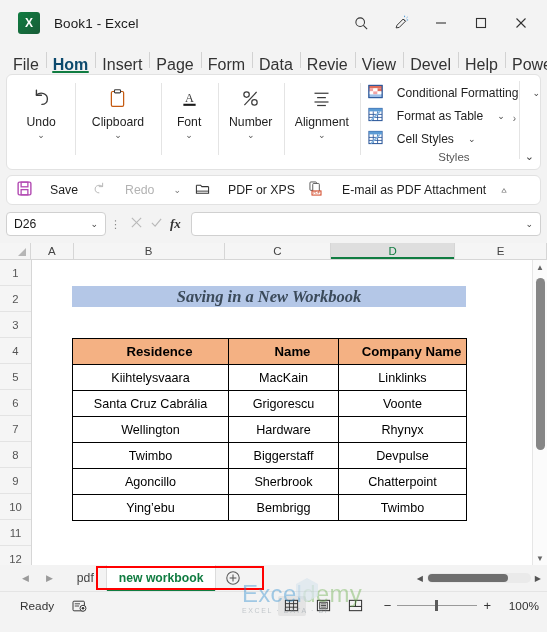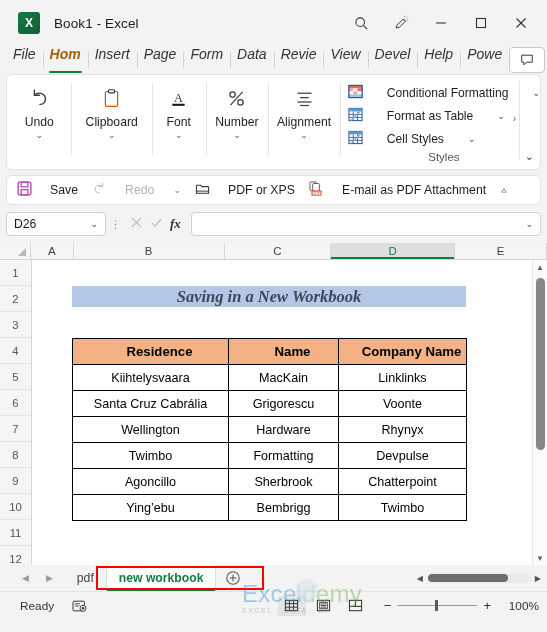--- a/index.html
+++ b/index.html
@@ -17,42 +17,42 @@
     background:linear-gradient(135deg,#107c41 0%,#185c37 100%);
     display:flex;align-items:center;justify-content:center;
     color:#fff;font-size:12px;font-weight:bold;font-family:"Liberation Sans",sans-serif;}
   .win-title{font-size:13.5px;color:#1a1a1a;letter-spacing:.1px;white-space:nowrap;}
   .tb-right{margin-left:auto;display:flex;align-items:center;}
   .tb-btn{width:40px;height:32px;display:flex;align-items:center;justify-content:center;cursor:default;}
   .tb-btn svg{display:block;}
 
   
   .tabstrip{height:28px;display:flex;align-items:stretch;background:#f3f3f3;padding-left:6px;position:relative;}
-  .rtab{display:flex;align-items:flex-start;padding:0 7px;font-size:14px;color:#333;position:relative;white-space:nowrap;cursor:default;font-style:italic;}
+  .rtab{display:flex;align-items:flex-end;padding:0 7px;font-size:16px;color:#333;position:relative;white-space:nowrap;cursor:default;}
   .rtab + .rtab::before{content:"";position:absolute;left:0;top:6px;bottom:6px;width:1px;background:#d2d2d2;}
-  .rtab.active{font-weight:bold;color:#a16207;}
+  .rtab.active{font-weight:bold;color:#0c4a6e;}
   .rtab.active::after{content:"";position:absolute;left:6px;right:6px;bottom:1px;height:2.5px;background:#107c41;border-radius:2px;}
   .tabstrip-right{margin-left:auto;display:flex;align-items:center;gap:5px;padding-right:6px;}
   .comment-btn{width:34px;height:24px;border:1px solid #c9c9c9;border-radius:4px;background:#fff;display:flex;align-items:center;justify-content:center;}
   .share-btn{width:34px;height:24px;border-radius:4px;background:#107c41;display:flex;align-items:center;justify-content:center;}
 
   
   .ribbon{margin:0 6px;height:96px;background:#fff;border:1px solid #e2e2e2;border-radius:6px;display:flex;position:relative;box-sizing:border-box;}
   .rgroup{display:flex;flex-direction:column;align-items:center;justify-content:flex-start;padding:8px 0 0;position:relative;}
   .rgroup + .rgroup::before{content:"";position:absolute;left:0;top:8px;bottom:14px;width:1px;background:#e4e4e4;}
   .rg-ico{height:30px;display:flex;align-items:center;justify-content:center;color:#3b3b3b;}
   .rg-lbl{font-size:12.2px;color:#1f1f1f;margin-top:2px;white-space:nowrap;}
   .rg-caret{font-size:9px;color:#555;line-height:10px;margin-top:1px;}
   .g-undo{width:72px;}
   .g-clip{width:90px;}
   .g-font{width:60px;}
   .g-num{width:70px;}
   .g-align{width:80px;}
   .g-styles{flex:1;align-items:stretch;padding:6px 0 0 8px;}
-  .style-row{display:flex;align-items:center;height:23px;gap:24px;font-size:12.1px;color:#1f1f1f;white-space:nowrap;}
+  .style-row{display:flex;align-items:center;height:23px;gap:14px;font-size:12.1px;color:#1f1f1f;white-space:nowrap;}
   .style-row .chev{font-size:9px;color:#444;}
   .styles-cap{text-align:center;font-size:11.5px;color:#555;margin-top:1px;}
   .ribbon-dlg{position:absolute;right:24px;top:40%;font-size:10px;color:#666;}
   .ribbon-collapse{position:absolute;right:6px;bottom:6px;font-size:11px;color:#444;}
   .rb-divider{position:absolute;right:20px;top:6px;bottom:10px;width:1px;background:#e4e4e4;}
 
   
   .qat{margin:5px 6px 0;height:30px;background:#fff;border:1px solid #e2e2e2;border-radius:6px;display:flex;align-items:center;padding:0 10px;gap:14px;box-sizing:border-box;}
   .qat-item{display:flex;align-items:center;gap:18px;font-size:12.3px;color:#1f1f1f;white-space:nowrap;}
   .qat-item.disabled{color:#b3b3b3;}
@@ -463,21 +463,21 @@
               <td>Grigorescu</td>
               <td>Voonte</td>
             </tr>
             <tr>
               <td>Wellington</td>
               <td>Hardware</td>
               <td>Rhynyx</td>
             </tr>
             <tr>
               <td>Twimbo</td>
-              <td>Formatting</td>
+              <td>Biggerstaff</td>
               <td>Devpulse</td>
             </tr>
             <tr>
               <td>Agoncillo</td>
               <td>Sherbrook</td>
               <td>Chatterpoint</td>
             </tr>
             <tr>
               <td>Ying’ebu</td>
               <td>Bembrigg</td>

